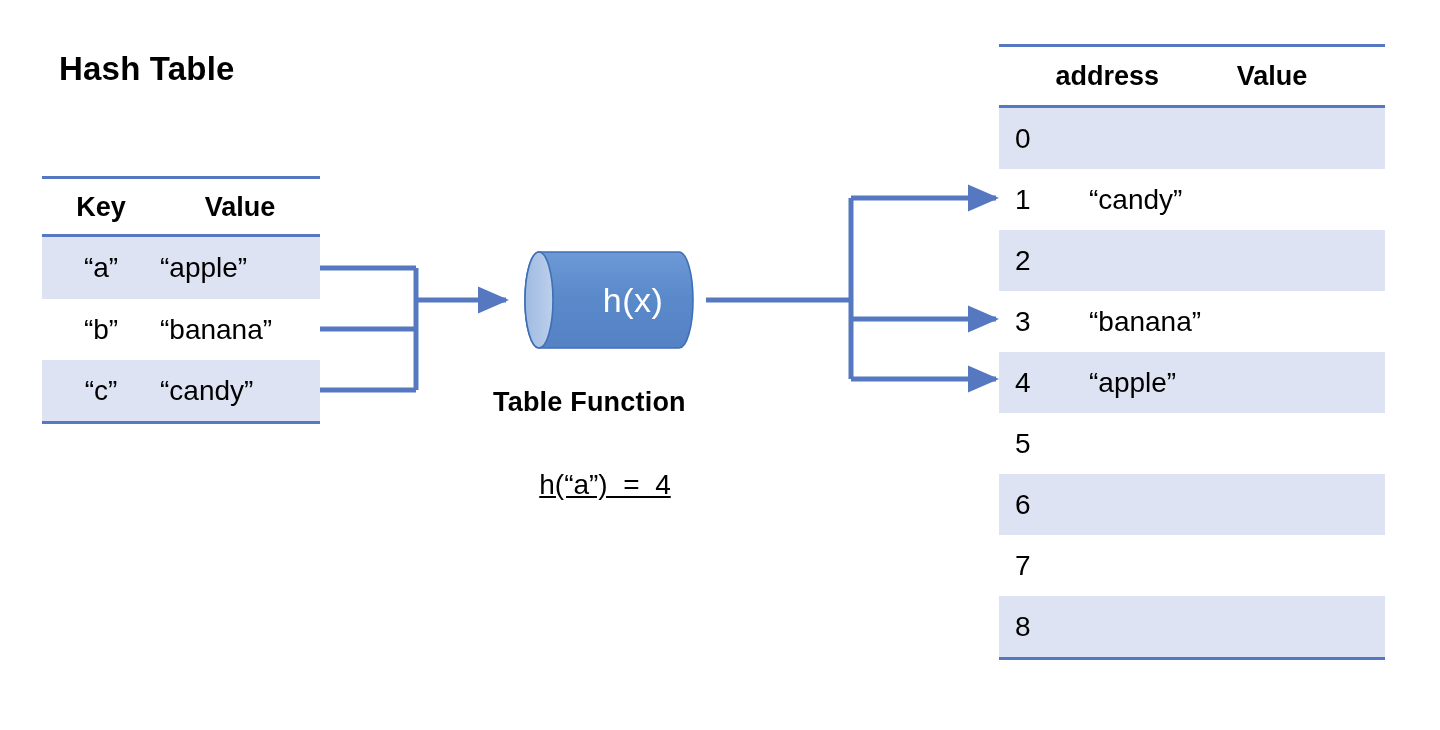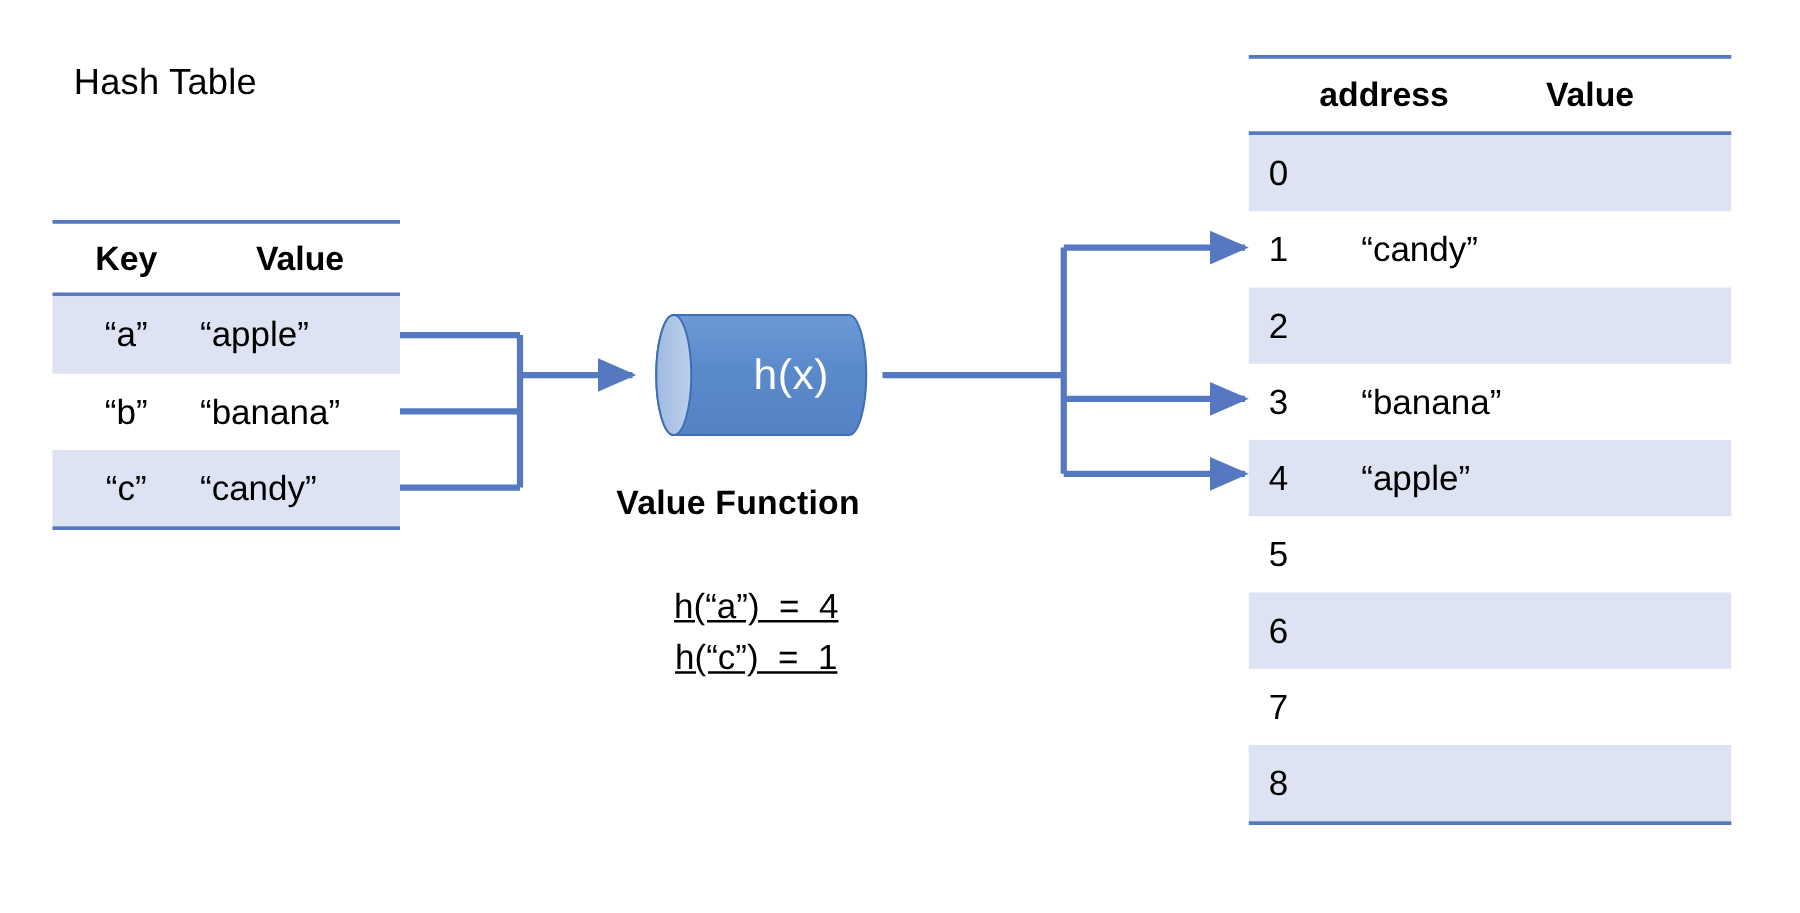--- a/index.html
+++ b/index.html
@@ -19,22 +19,22 @@
   .stage {
     position: absolute;
     left: 0; top: 0;
     width: 1440px;
     height: 730px;
   }
 
   
   .diagram-title {
     position: absolute;
-    font-size: 29px;
-    font-weight: normal;
+    font-size: 33px;
+    font-weight: bold;
     letter-spacing: 0.2px;
     white-space: nowrap;
   }
   #hash-table-title { left: 59px; top: 50px; }
   #hash-function-label {
     left: 493px;
     top: 387px;
     font-size: 27px;
     font-weight: bold;
   }
@@ -280,20 +280,19 @@
         </linearGradient>
       </defs>
 
       <path d="M27,2 L167,2 A14,48 0 0 1 167,98 L27,98 A14,48 0 0 1 27,2 Z" fill="url(#bodyGrad)" stroke="#3f6fb5" stroke-width="1.6"></path>
 
       <ellipse cx="27" cy="50" rx="14" ry="48" fill="url(#faceGrad)" stroke="#3f6fb5" stroke-width="1.6"></ellipse>
     </svg>
     <div class="cyl-label">h(x)</div>
   </div>
 
-  <div class="diagram-title" id="hash-function-label">Value Function</div>
+  <div class="diagram-title" id="hash-function-label">Table Function</div>
 
   <div id="hash-formulas">
     <div class="formula-line">h(“a”)  =  4</div>
-    <div class="formula-line">h(“c”)  =  1</div>
   </div>
 
 </div>
 
 </body></html>

